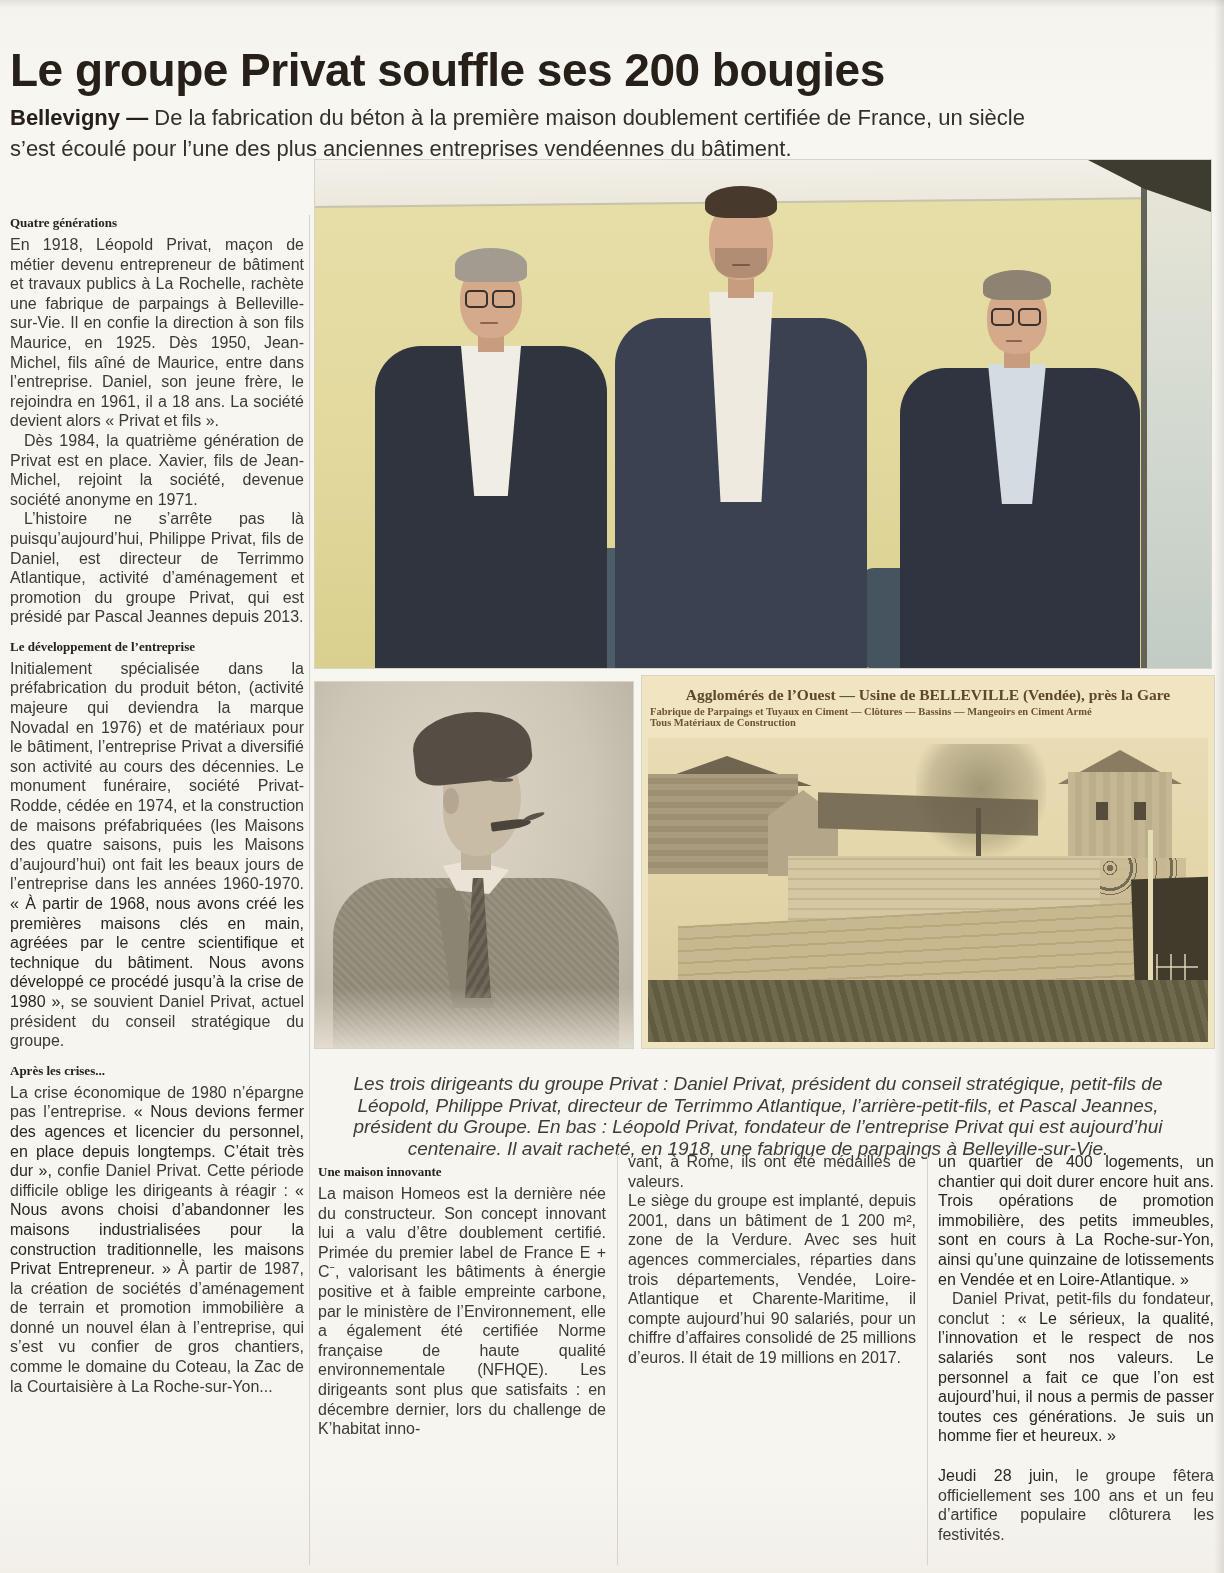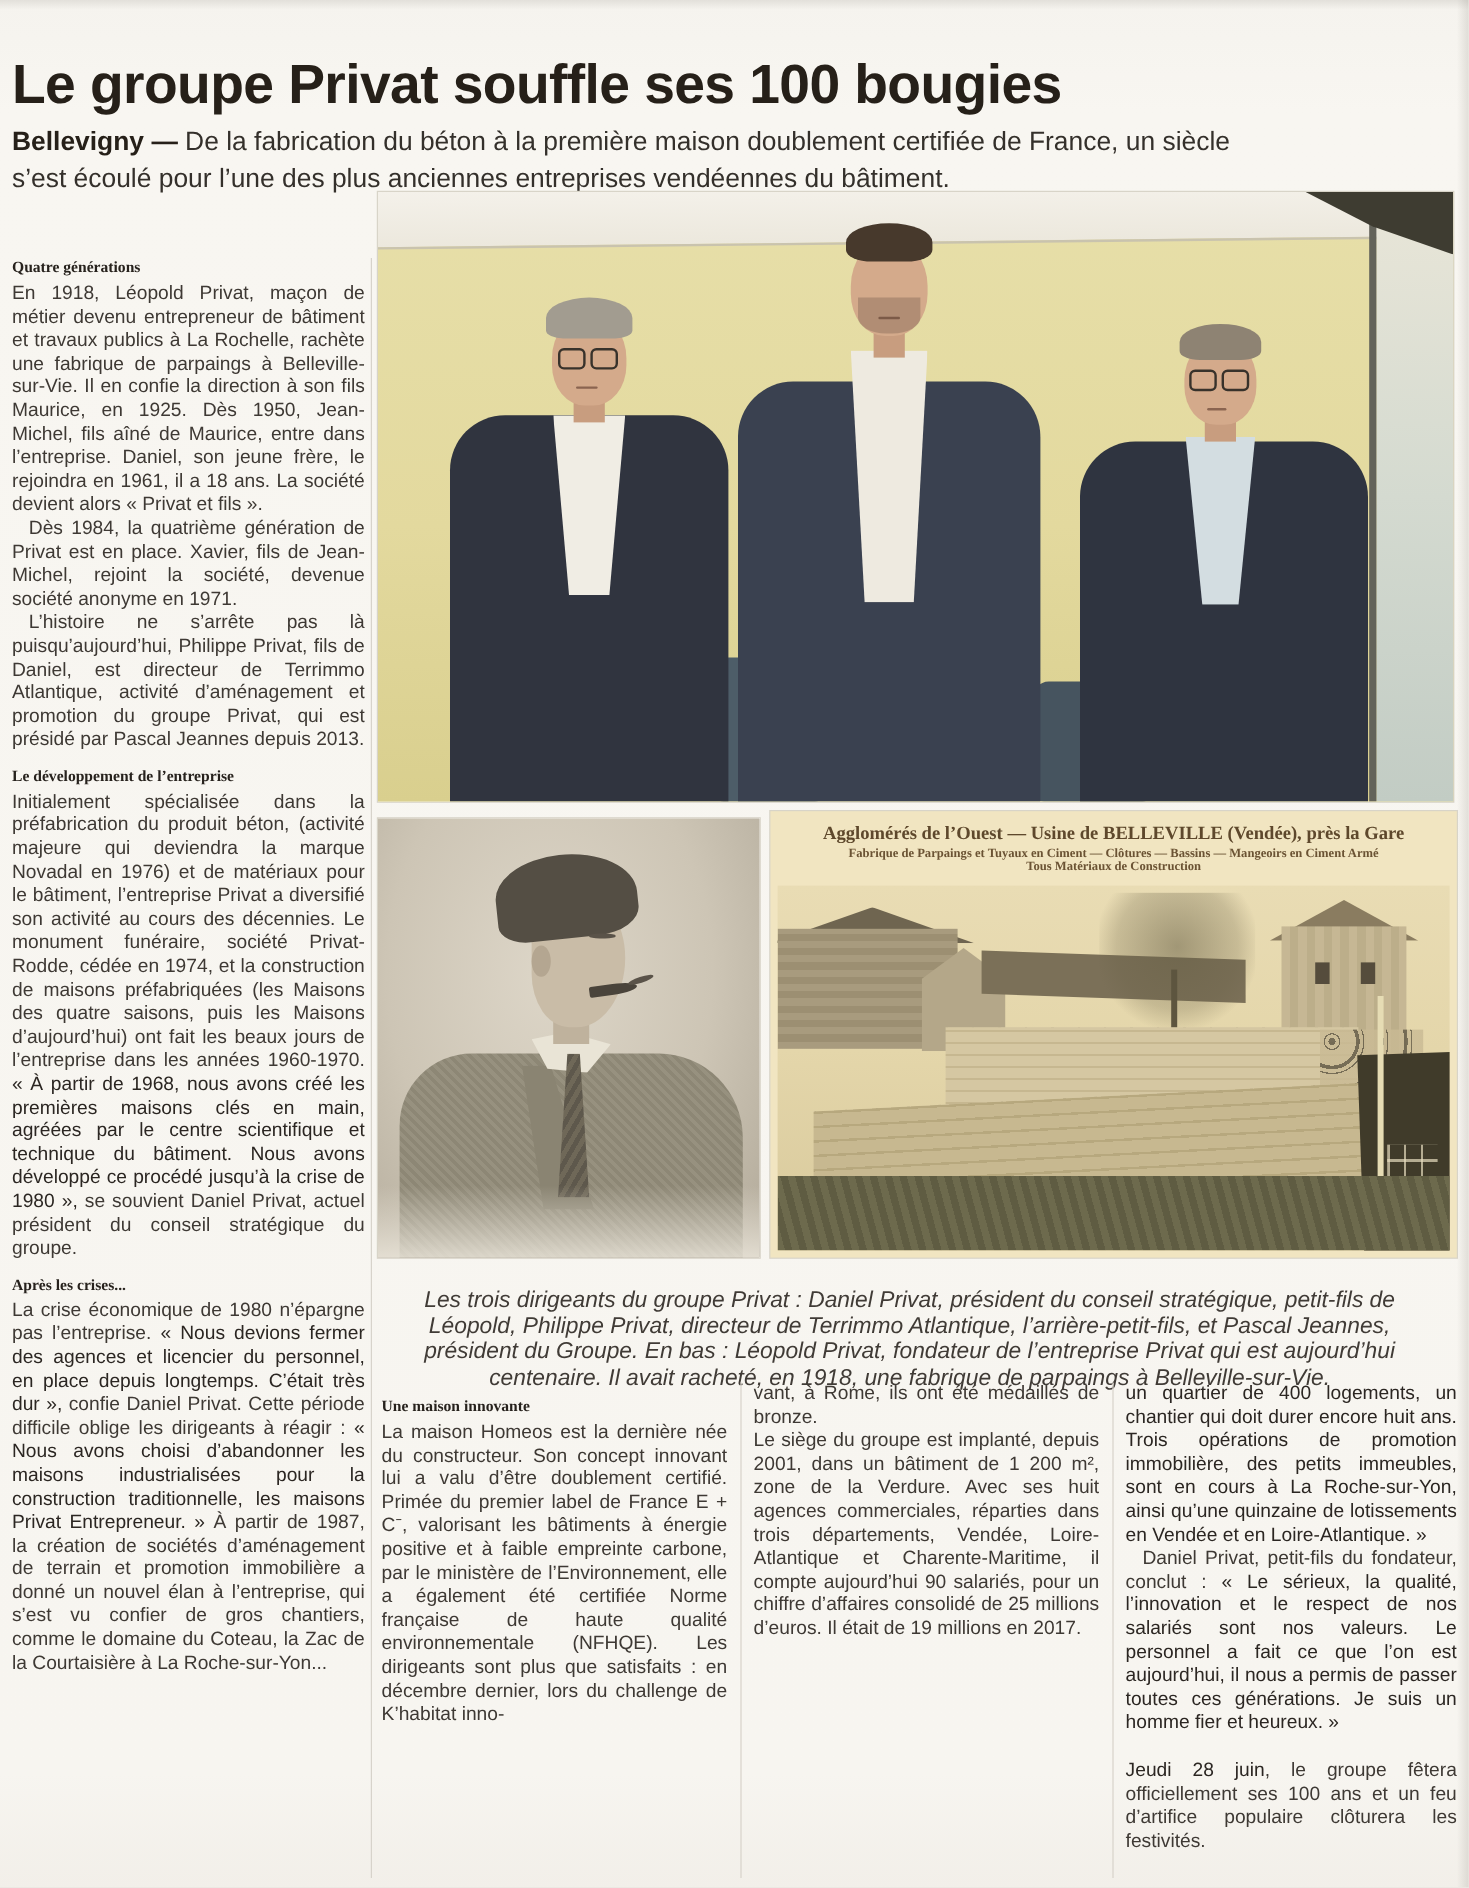--- a/index.html
+++ b/index.html
@@ -125,21 +125,21 @@
     border-radius:2px 60% 60% 2px;transform:rotate(-8deg);}
   .pp-stache2{position:absolute;left:208px;top:132px;width:22px;height:5px;background:#5a5349;
     border-radius:50%;transform:rotate(-18deg);}
   .pp-brow{position:absolute;left:176px;top:96px;width:22px;height:4px;background:#5a5349;border-radius:40%;}
 
   
   .postcard{position:absolute;left:642px;top:676px;width:572px;height:372px;overflow:hidden;
     background:#f1e5c1;box-shadow:0 0 0 1px #d8d4c8;
     font-family:"Liberation Serif", serif;color:#5e482c;}
   .pc-title{margin:10px 8px 2px 8px;text-align:center;font-weight:bold;font-size:15.5px;}
-  .pc-sub{margin:0 8px;text-align:center;font-weight:bold;font-size:10.5px;color:#6b5334;}
+  .pc-sub{margin:0 8px;text-align:left;font-weight:bold;font-size:10.5px;color:#6b5334;}
   .pc-photo{position:absolute;left:6px;top:62px;width:560px;height:304px;overflow:hidden;
     background:linear-gradient(180deg,#e9dcb4 0%,#e4d6aa 45%,#d8c99c 100%);}
   .pc-bldg-l{position:absolute;left:0;top:36px;width:150px;height:100px;
     background:repeating-linear-gradient(0deg,#a89b7e 0 6px,#9c8f72 6px 12px);}
   .pc-roof-l{position:absolute;left:-6px;top:18px;width:170px;height:30px;background:#6f6550;
     clip-path:polygon(0 100%,50% 0,100% 100%);}
   .pc-gable{position:absolute;left:120px;top:52px;width:70px;height:86px;background:#b4a789;
     clip-path:polygon(0 100%,0 30%,50% 0,100% 30%,100% 100%);}
   .pc-roof-long{position:absolute;left:170px;top:58px;width:220px;height:36px;background:#7b7058;
     transform:skewY(2deg);}
@@ -172,21 +172,21 @@
   .caption{position:absolute;left:318px;top:1054px;width:880px;
     font-style:italic;font-size:19px;line-height:21.5px;color:#403b36;text-align:center;}
 </style>
 </head>
 <body>
 
 <div class="page">
   <div class="edge-t"></div>
   <div class="edge-r"></div>
 
-  <h1 class="headline">Le groupe Privat souffle ses 100 bougies</h1>
+  <h1 class="headline">Le groupe Privat souffle ses 200 bougies</h1>
 
   <p class="lead"><span class="loc">Bellevigny —</span><span> De la fabrication du béton à la première maison doublement certifiée de France, un siècle s’est écoulé pour l’une des plus anciennes entreprises vendéennes du bâtiment.</span></p>
 
 
   <div class="tcol col1">
     <h3 class="first">Quatre générations</h3>
     <p>En 1918, Léopold Privat, maçon de métier devenu entrepreneur de bâtiment et travaux publics à La Rochelle, rachète une fabrique de parpaings à Belleville-sur-Vie. Il en confie la direction à son fils Maurice, en 1925. Dès 1950, Jean-Michel, fils aîné de Maurice, entre dans l’entreprise. Daniel, son jeune frère, le rejoindra en 1961, il a 18 ans. La société devient alors « Privat et fils ».</p>
     <p class="ind">Dès 1984, la quatrième génération de Privat est en place. Xavier, fils de Jean-Michel, rejoint la société, devenue société anonyme en 1971.</p>
     <p class="ind">L’histoire ne s’arrête pas là puisqu’aujourd’hui, Philippe Privat, fils de Daniel, est directeur de Terrimmo Atlantique, activité d’aménagement et promotion du groupe Privat, qui est présidé par Pascal Jeannes depuis 2013.</p>
     <h3>Le développement de l’entreprise</h3>
@@ -280,21 +280,21 @@
   </div>
 
   <p class="caption">Les trois dirigeants du groupe Privat : Daniel Privat, président du conseil stratégique, petit-fils de Léopold, Philippe Privat, directeur de Terrimmo Atlantique, l’arrière-petit-fils, et Pascal Jeannes, président du Groupe. En bas : Léopold Privat, fondateur de l’entreprise Privat qui est aujourd’hui centenaire. Il avait racheté, en 1918, une fabrique de parpaings à Belleville-sur-Vie.</p>
 
   <div class="tcol col2">
     <h3>Une maison innovante</h3>
     <p>La maison Homeos est la dernière née du constructeur. Son concept innovant lui a valu d’être doublement certifié. Primée du premier label de France E + C⁻, valorisant les bâtiments à énergie positive et à faible empreinte carbone, par le ministère de l’Environnement, elle a également été certifiée Norme française de haute qualité environnementale (NFHQE). Les dirigeants sont plus que satisfaits : en décembre dernier, lors du challenge de K’habitat inno-</p>
   </div>
 
   <div class="tcol col3">
-    <p>vant, à Rome, ils ont été médaillés de bronze.</p>
+    <p>vant, à Rome, ils ont été médaillés de valeurs.</p>
     <p>Le siège du groupe est implanté, depuis 2001, dans un bâtiment de 1 200 m², zone de la Verdure. Avec ses huit agences commerciales, réparties dans trois départements, Vendée, Loire-Atlantique et Charente-Maritime, il compte aujourd’hui 90 salariés, pour un chiffre d’affaires consolidé de 25 millions d’euros. Il était de 19 millions en 2017.</p>
   </div>
 
   <div class="tcol col4">
     <p><span class="b">un quartier de 400 logements, un chantier qui doit durer encore huit ans. Trois opérations de promotion immobilière, des petits immeubles, sont en cours à La Roche-sur-Yon, ainsi qu’une quinzaine de lotissements en Vendée et en Loire-Atlantique. »</span></p>
     <p class="ind"><span>Daniel Privat, petit-fils du fondateur, conclut : </span><span class="b">« Le sérieux, la qualité, l’innovation et le respect de nos salariés sont nos valeurs. Le personnel a fait ce que l’on est aujourd’hui, il nous a permis de passer toutes ces générations. Je suis un homme fier et heureux. »</span></p>
     <p style="margin-top:20px;"><span class="b">Jeudi 28 juin</span><span>, le groupe fêtera officiellement ses 100 ans et un feu d’artifice populaire clôturera les festivités.</span></p>
   </div>
 
   <div class="vrule vr1"></div>

